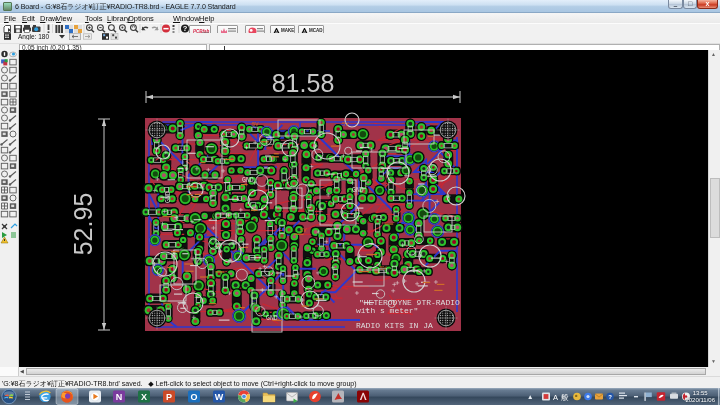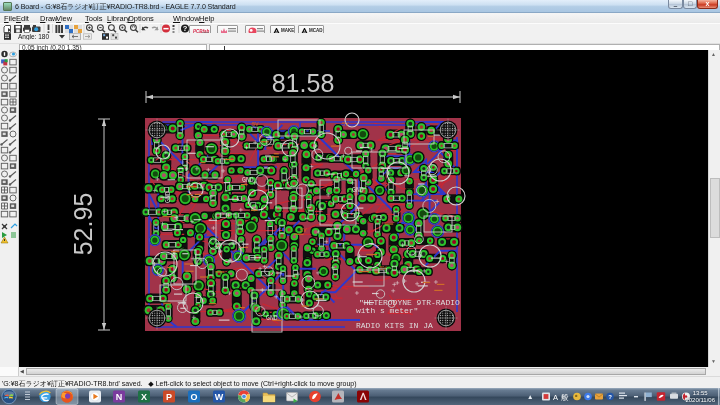--- a/index.html
+++ b/index.html
@@ -45,21 +45,21 @@
   <div class="winbtn abs" style="left:683px;width:14px;">
         <div class="winglyph" style="top:0px">□</div>
       </div>
   <div class="winbtn abs" id="btn-close">
         <div class="winglyph" style="color:#fff">x</div>
       </div>
 </div>
 
 <div id="menubar" class="abs">
   <span style="left:4px"><u>F</u>ile</span>
-      <span style="left:16px"><u>E</u>dit</span>
+      <span style="left:22px"><u>E</u>dit</span>
       <span style="left:40px"><u>D</u>raw</span>
   <span style="left:56px"><u>V</u>iew</span>
       <span style="left:85px"><u>T</u>ools</span>
       <span style="left:107px"><u>L</u>ibrary</span>
   <span style="left:128px"><u>O</u>ptions</span>
       <span style="left:173px"><u>W</u>indow</span>
       <span style="left:199px"><u>H</u>elp</span>
 </div>
 
 <div id="tb1" class="abs">

